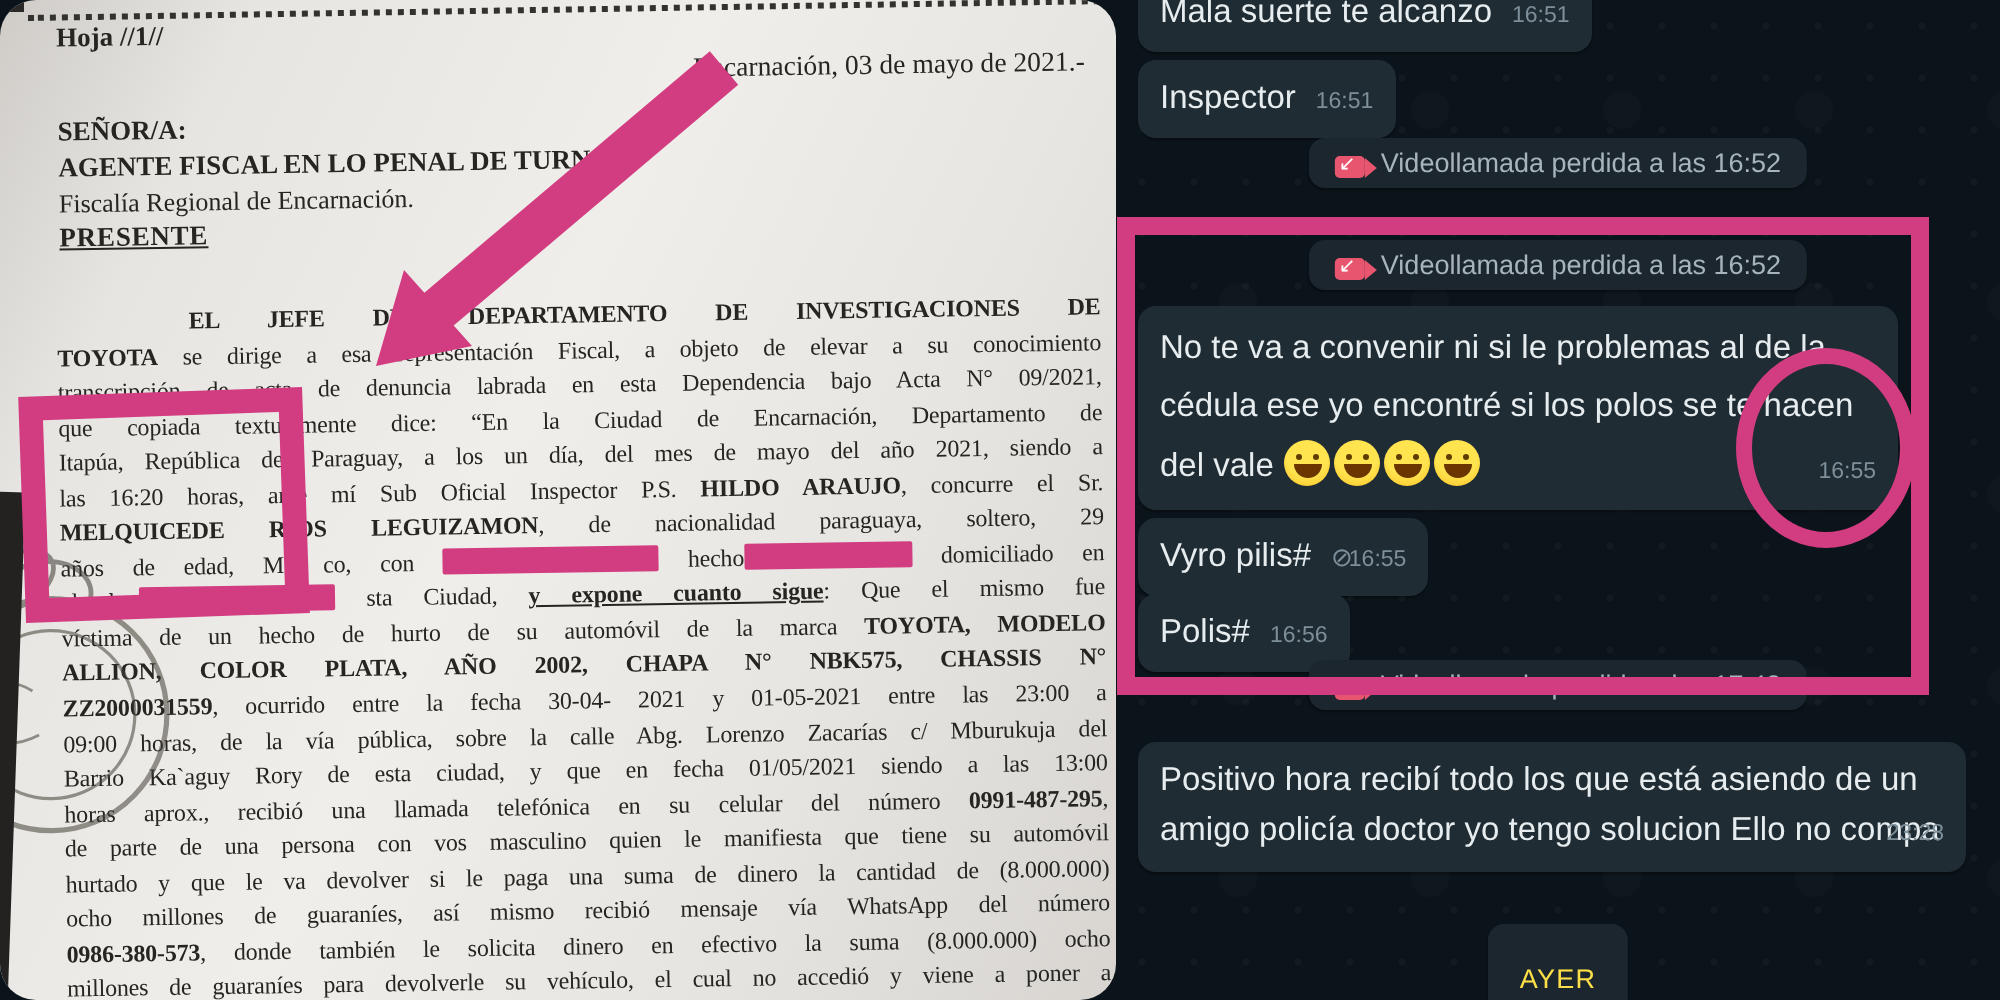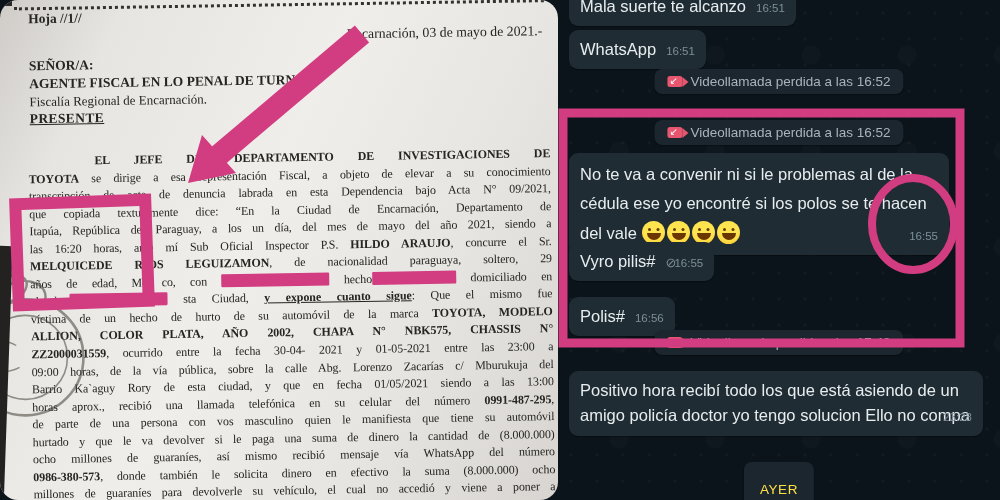--- a/index.html
+++ b/index.html
@@ -38,26 +38,26 @@
         background-size:26px 26px,96px 96px;background-position:0 0,13px 7px;
         font-family:"Liberation Sans",sans-serif;}
   .msg{position:absolute;background:#1f2c34;color:#e7edef;border-radius:9px;padding:7px 11px;
        font-size:16.5px;line-height:1.5;box-shadow:0 1px 1px rgba(0,0,0,.35);}
   .mtime{color:#7e8f99;font-size:11.5px;margin-left:10px;white-space:nowrap;}
   .abstime{position:absolute;right:11px;bottom:9px;margin:0;}
   .mstat{color:#7e8f99;font-size:13px;margin-left:10px;margin-right:-4px;}
   .m1{left:11px;top:-13px;}
   .m2{left:11px;top:30px;}
   .m5{left:11px;top:153px;width:358px;line-height:1.78;}
-  .m6{left:11px;top:242px;}
+  .m6{left:11px;top:259px;}
   .m7{left:11px;top:297px;}
   .m9{left:11px;top:371px;width:392px;line-height:1.5;padding-bottom:8px;}
   .sys{position:absolute;left:50%;transform:translateX(-50%);background:#1c262e;color:#a7b4bc;
        font-size:13.5px;padding:5px 13px;border-radius:8px;white-space:nowrap;
-       display:flex;align-items:center;gap:8px;box-shadow:0 1px 1px rgba(0,0,0,.3);}
+       display:flex;align-items:flex-end;gap:8px;box-shadow:0 1px 1px rgba(0,0,0,.3);}
   .s1{top:69px;}.s2{top:120px;}.s3{top:330px;}
   .ayer{position:absolute;left:50%;transform:translateX(-50%);top:462px;background:#1c262e;color:#fde047;
         font-size:13.5px;padding:20px 16px;border-radius:8px;letter-spacing:.6px;box-shadow:0 1px 1px rgba(0,0,0,.3);}
   .vicon{display:inline-block;position:relative;width:15px;height:11px;background:#e8556e;border-radius:2.5px;flex:0 0 auto;}
   .vicon::after{content:"";position:absolute;right:-6px;top:0.5px;border-left:6px solid #e8556e;
                 border-top:5px solid transparent;border-bottom:5px solid transparent;}
   .vicon::before{content:"↙";position:absolute;left:2px;top:-3px;color:#fff;font-size:10px;line-height:15px;}
   .emo{display:inline-block;width:23px;height:23px;border-radius:50%;
        background:radial-gradient(circle at 50% 35%,#ffe34f 55%,#fcc021);
        position:relative;vertical-align:-5px;margin:0 1px;}
@@ -118,21 +118,21 @@
     <div class="cornerTL"></div>
   </div>
 
   <div class="chat">
 
     <div class="msg m1">
       <span>Mala suerte te alcanzo</span><span class="mtime">16:51</span>
     </div>
 
     <div class="msg m2">
-      <span>WhatsApp</span><span class="mtime">16:51</span>
+      <span>Inspector</span><span class="mtime">16:51</span>
     </div>
 
     <div class="sys s1">
       <span class="vicon"></span>
       <span>Videollamada perdida a las 16:52</span>
     </div>
 
     <div class="sys s2">
       <span class="vicon"></span>
       <span>Videollamada perdida a las 16:52</span>

